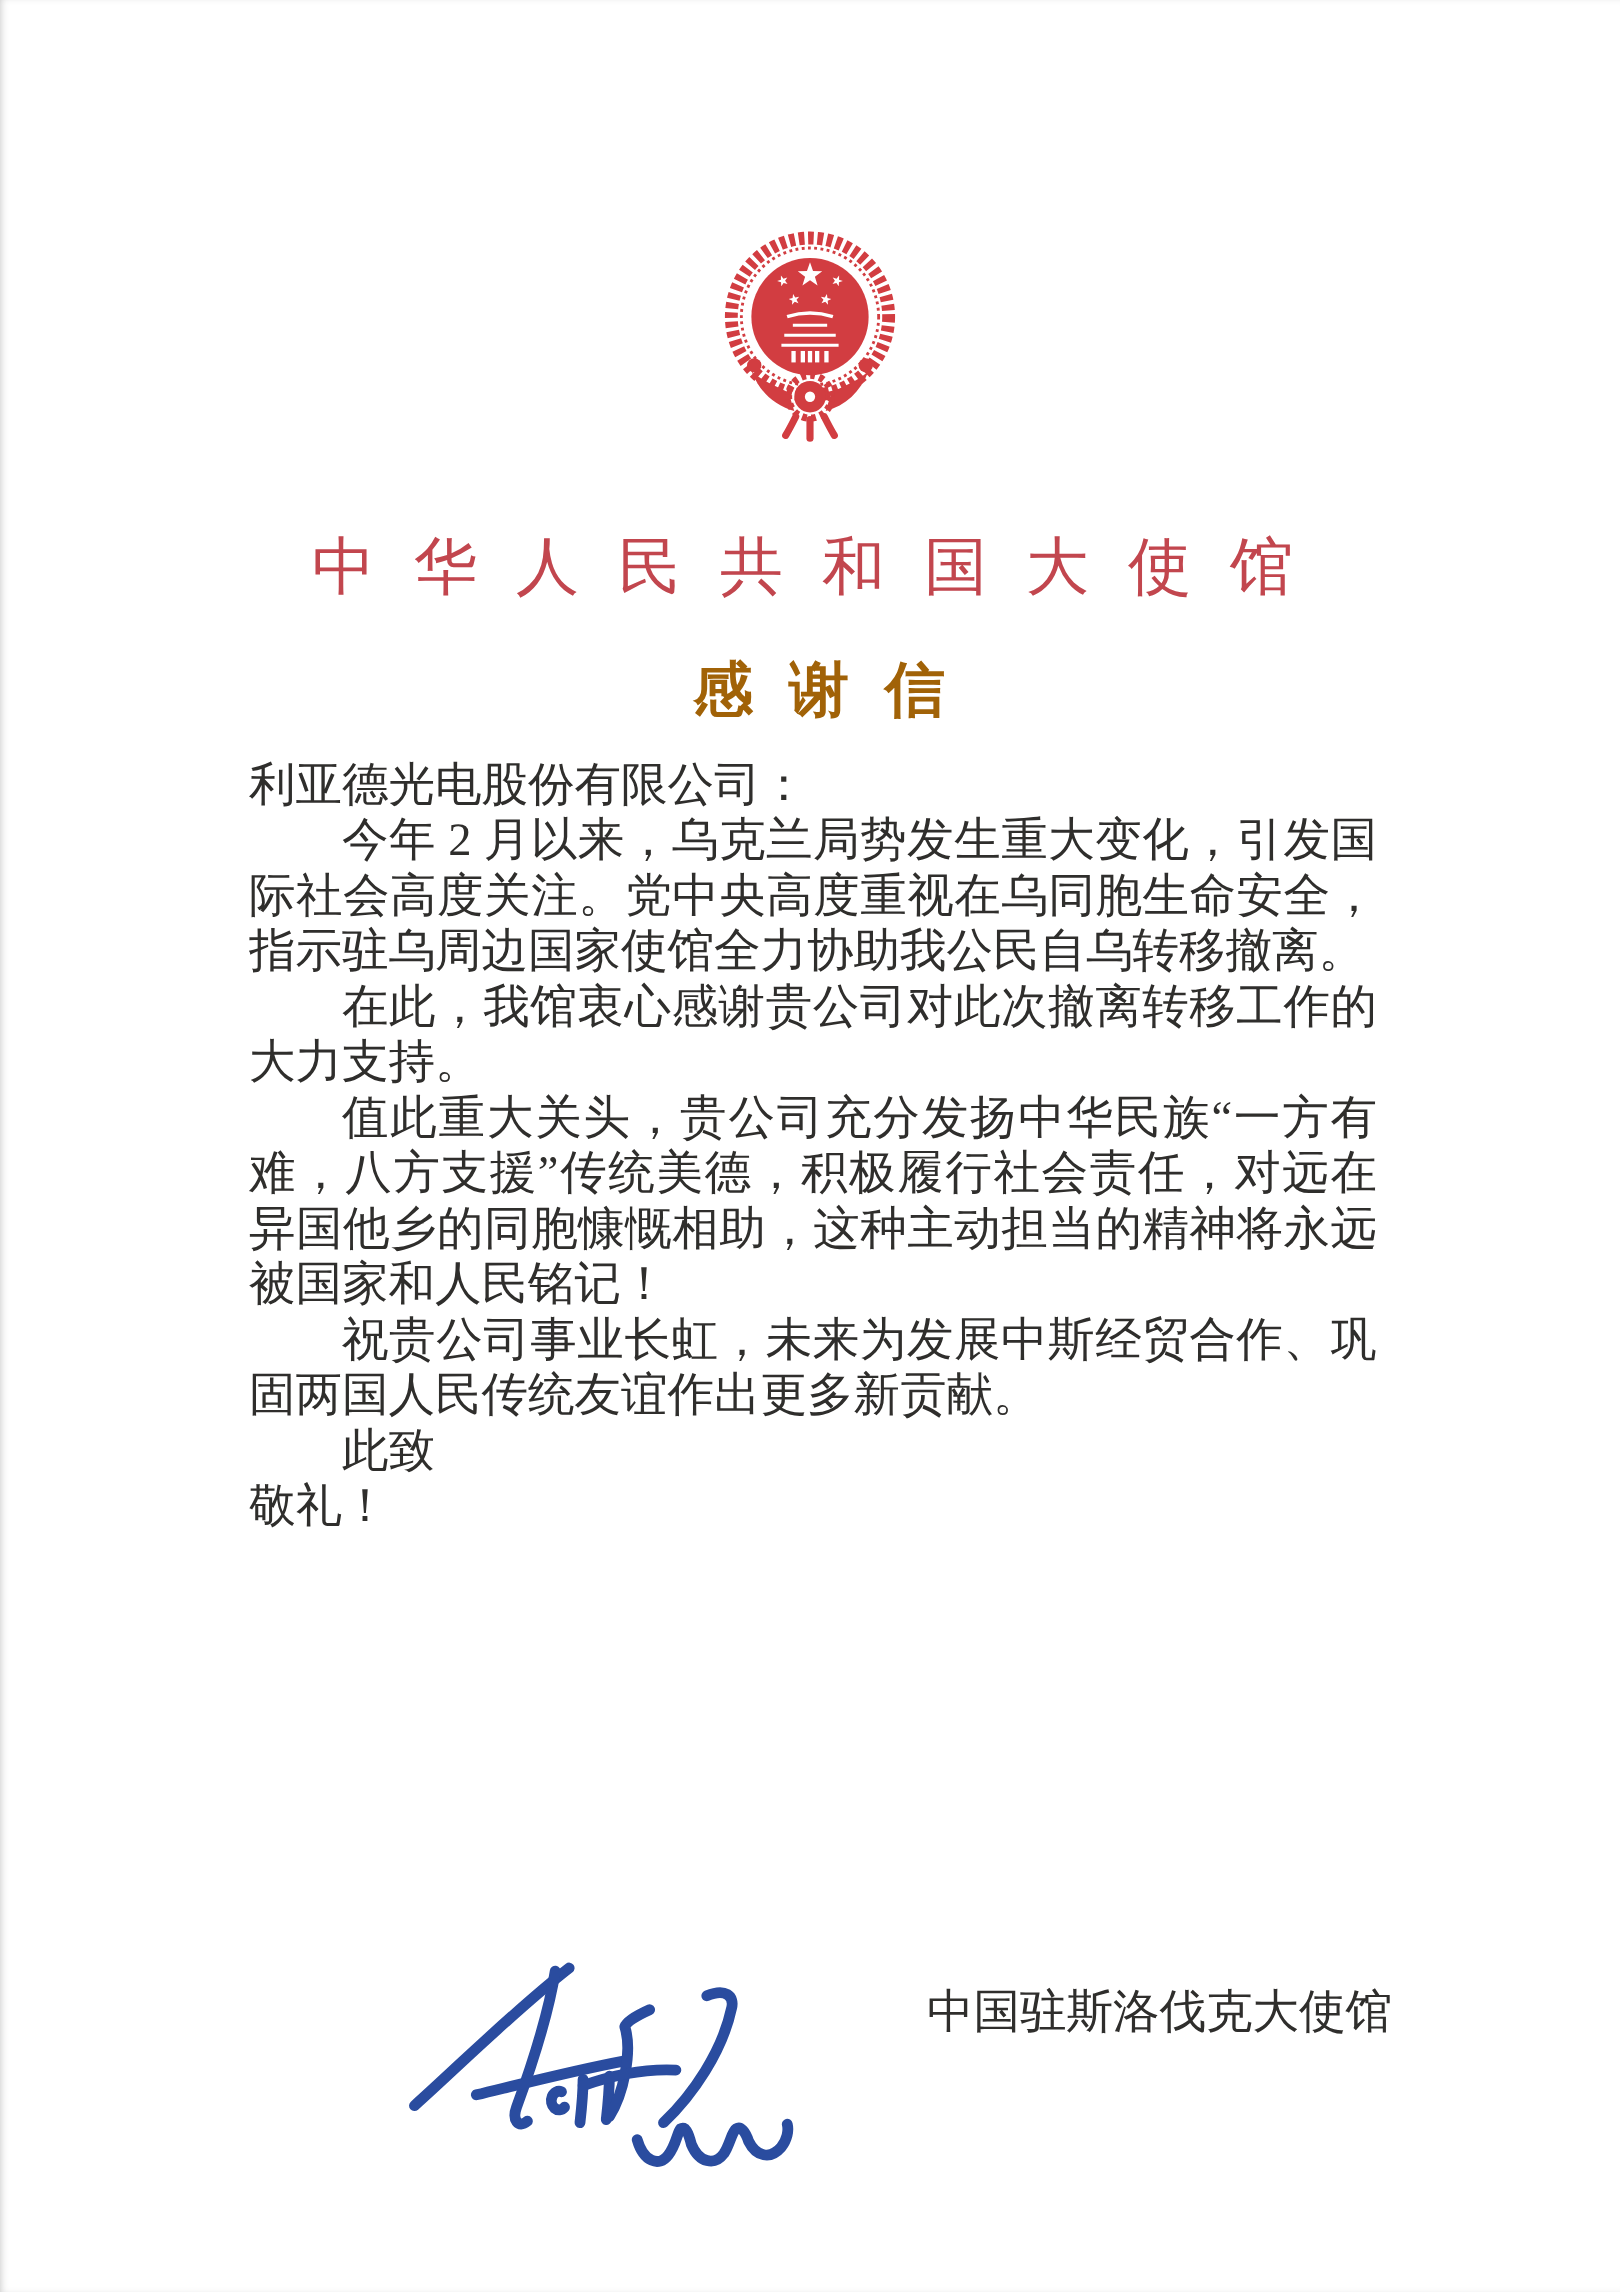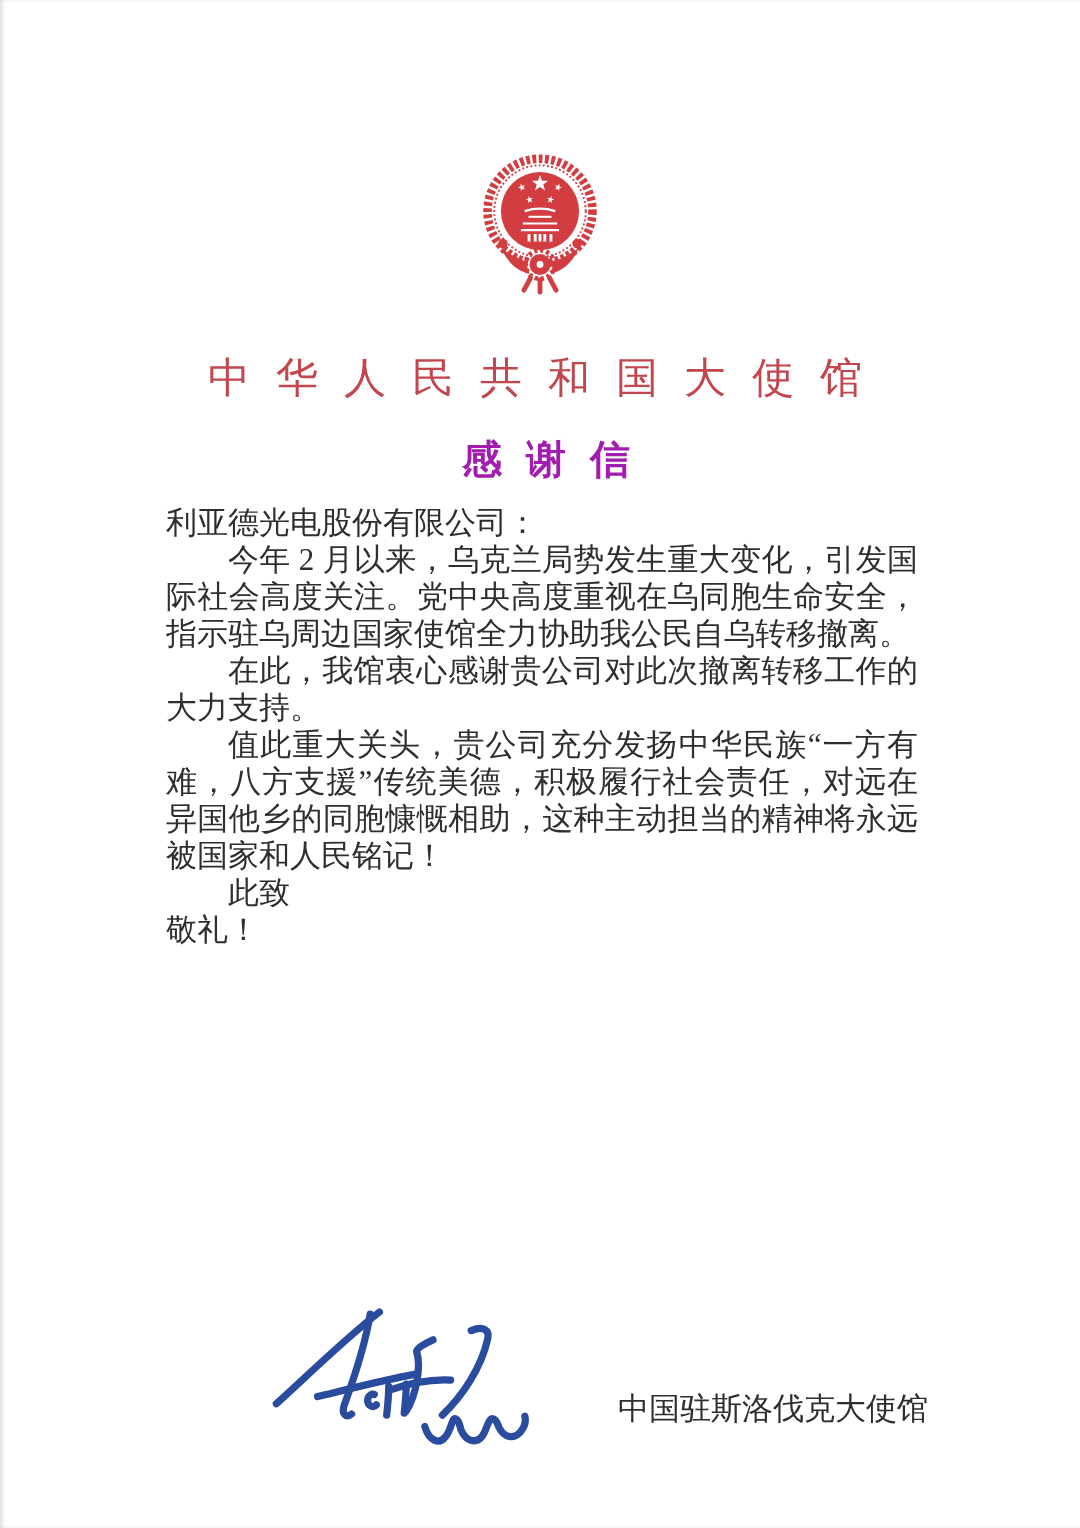--- a/index.html
+++ b/index.html
@@ -38,42 +38,42 @@
   }
   .letter-title{
     position:absolute;
     top:432px;left:0;width:100%;
     text-align:center;
     font-size:40px;
     font-weight:600;
     letter-spacing:24px;
     padding-left:36px;
     box-sizing:border-box;
-    color:#a21caf;
+    color:#a16207;
     white-space:nowrap;
   }
   .body-block{
     position:absolute;
     top:504px;left:166px;width:752px;
     font-size:31px;
     line-height:37px;
     text-align:justify;
   }
   .body-block p{margin:0;text-indent:2em;font-family:Liberation Serif, serif;}
   .body-block p.salutation{text-indent:0;}
   .body-block p.closing-salute{text-indent:2em;}
   .body-block p.closing-respect{text-indent:0;}
   .signature-svg{
     position:absolute;
     top:1303px;left:233px;
     width:330px;height:150px;
   }
   .sign-block{
     position:absolute;
-    top:1386px;left:608px;width:330px;
+    top:1318px;left:608px;width:330px;
     text-align:center;
     font-size:31px;
     line-height:46px;
     white-space:nowrap;
   }
 </style>
 </head>
 <body>
 
 <div class="page">
@@ -127,20 +127,21 @@
 
   <div class="embassy-title">中华人民共和国大使馆</div>
 
   <div class="letter-title">感谢信</div>
 
   <div class="body-block">
     <p class="salutation">利亚德光电股份有限公司：</p>
     <p>今年 2 月以来，乌克兰局势发生重大变化，引发国际社会高度关注。党中央高度重视在乌同胞生命安全，指示驻乌周边国家使馆全力协助我公民自乌转移撤离。</p>
     <p>在此，我馆衷心感谢贵公司对此次撤离转移工作的大力支持。</p>
     <p>值此重大关头，贵公司充分发扬中华民族“一方有难，八方支援”传统美德，积极履行社会责任，对远在异国他乡的同胞慷慨相助，这种主动担当的精神将永远被国家和人民铭记！</p>
+    <p>祝贵公司事业长虹，未来为发展中斯经贸合作、巩固两国人民传统友谊作出更多新贡献。</p>
     <p class="closing-salute">此致</p>
     <p class="closing-respect">敬礼！</p>
   </div>
 
   <svg class="signature-svg" viewBox="0 0 320 140" aria-hidden="true">
     <g fill="none" stroke="var(--sig-blue)" stroke-width="7" stroke-linecap="round" stroke-linejoin="round">
       <path d="M42,95 C70,70 106,34 142,6"></path>
       <path d="M133,8 C128,40 116,74 108,96 C105,104 109,110 115,105"></path>
       <path d="M82,88 C115,80 146,72 178,66"></path>
       <path d="M137,86 a5,6 0 1 0 2,10"></path>

